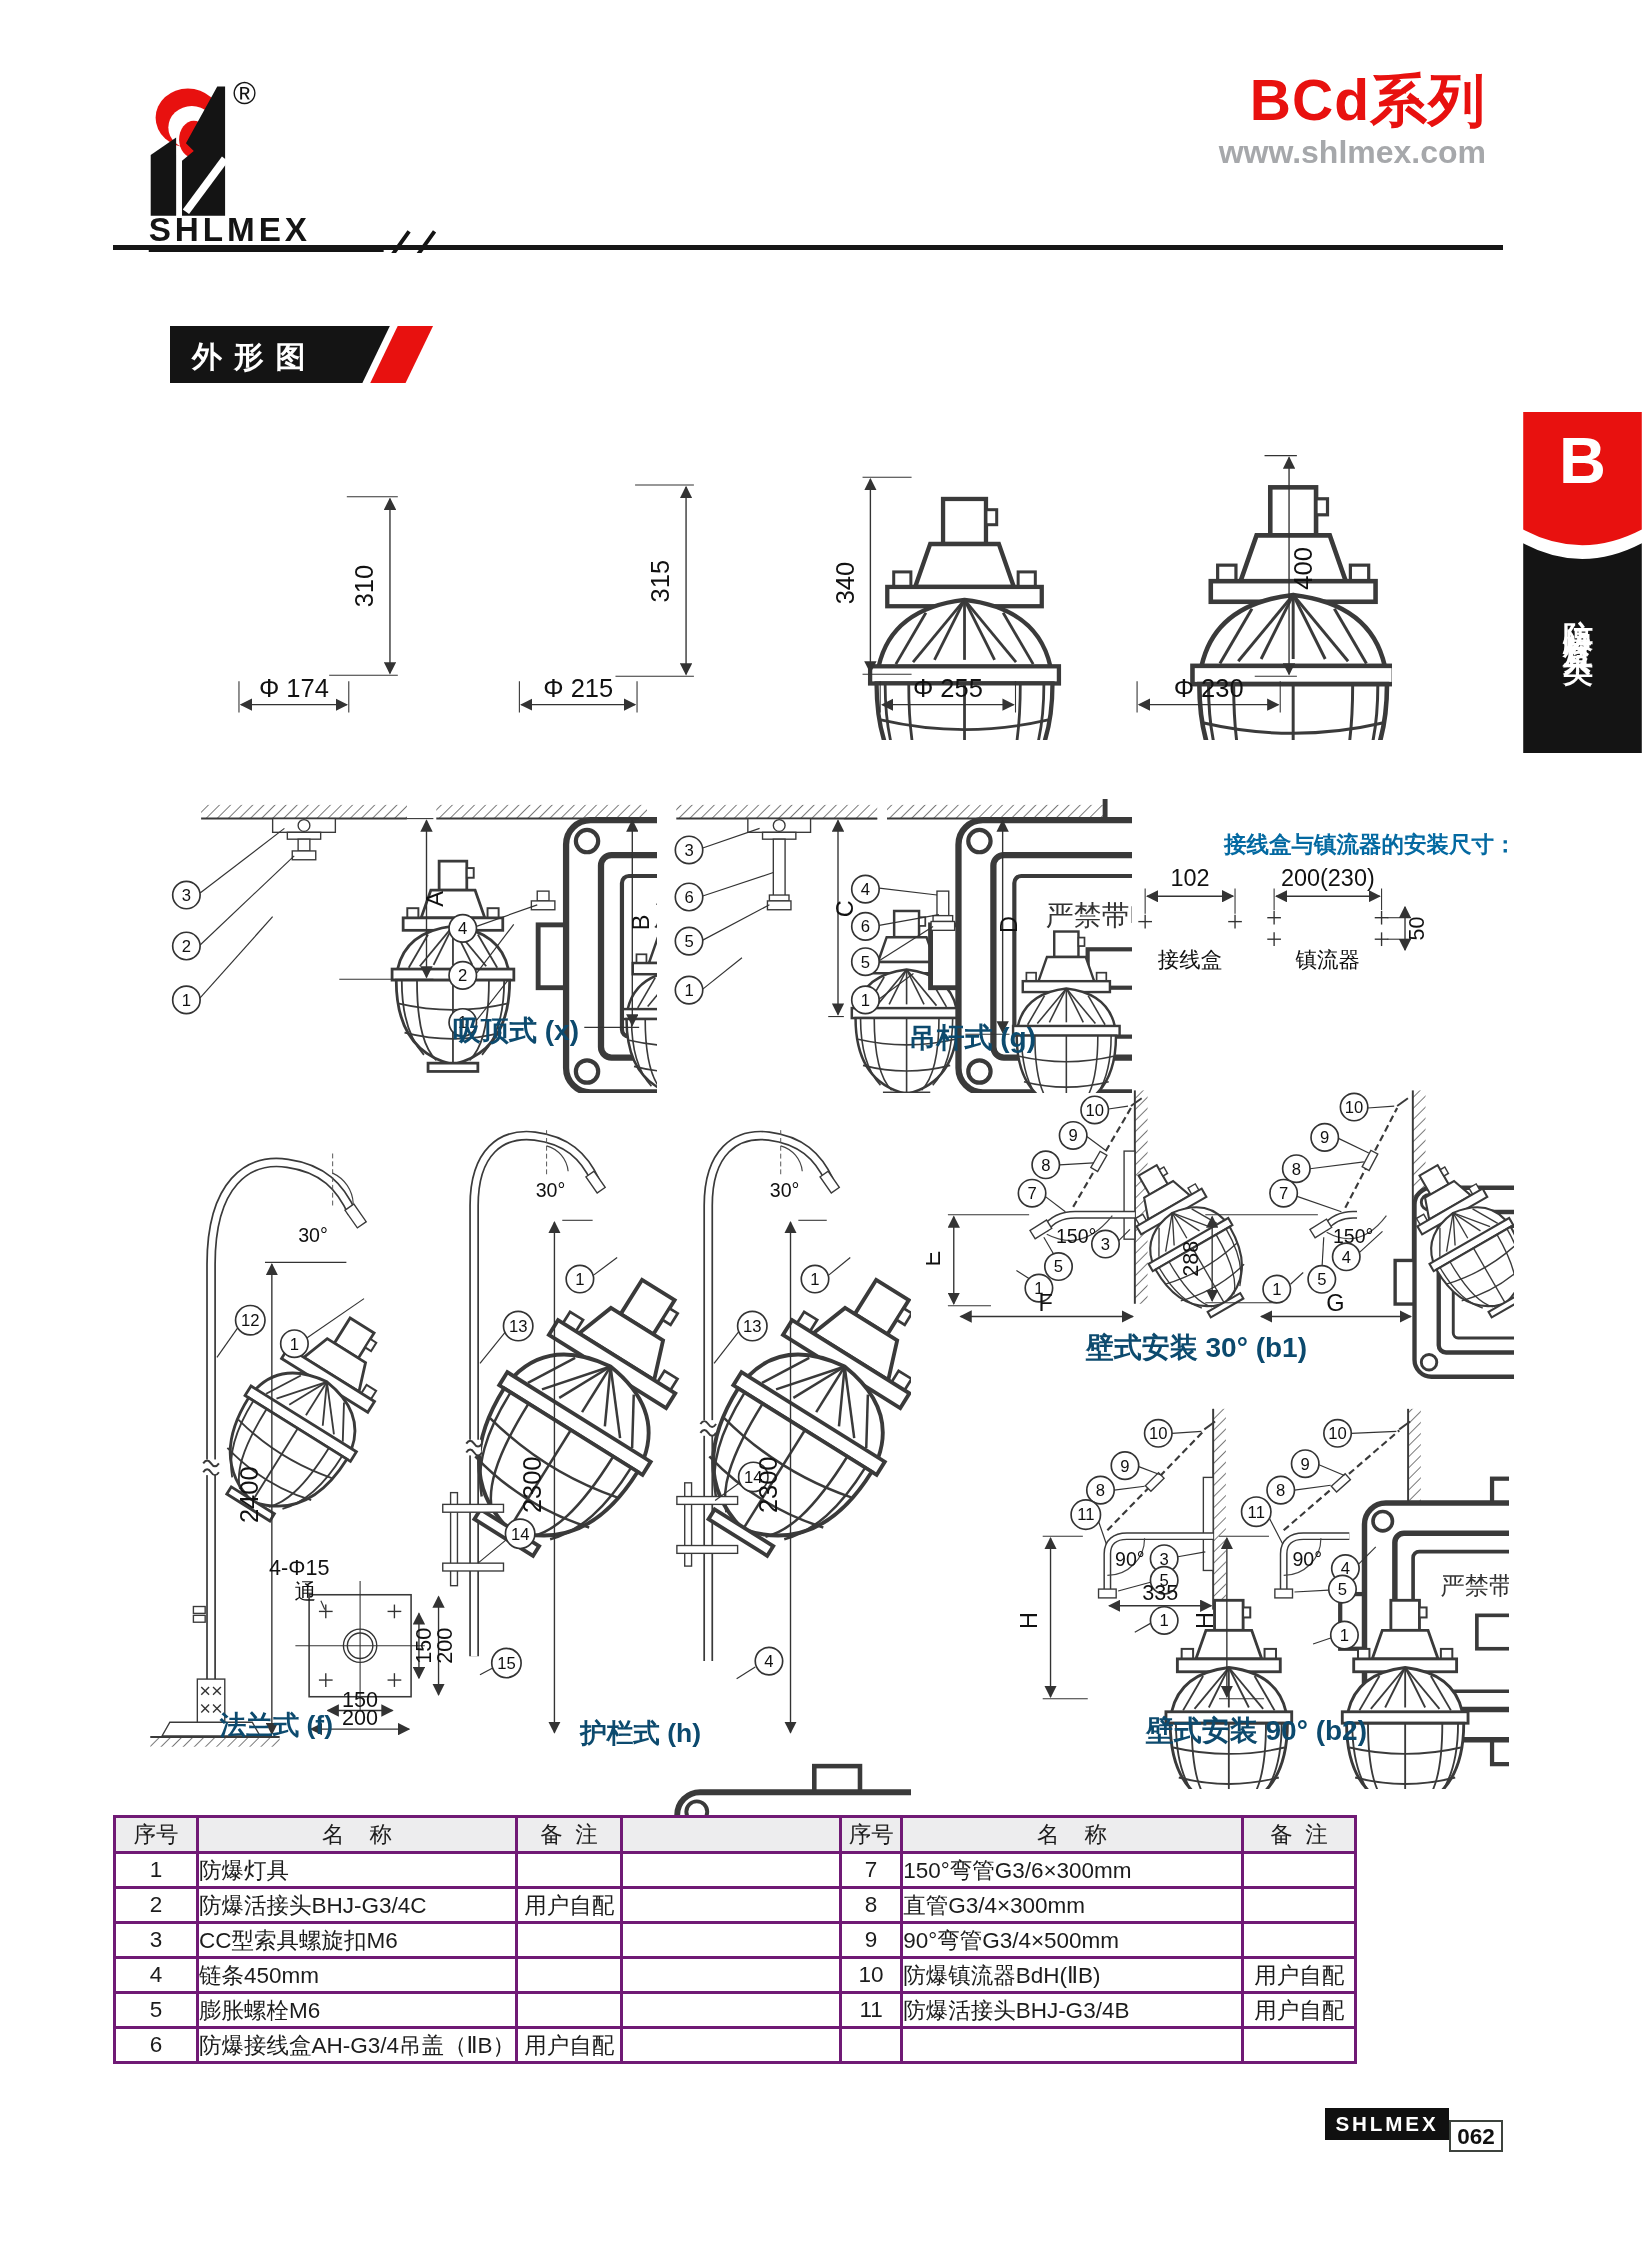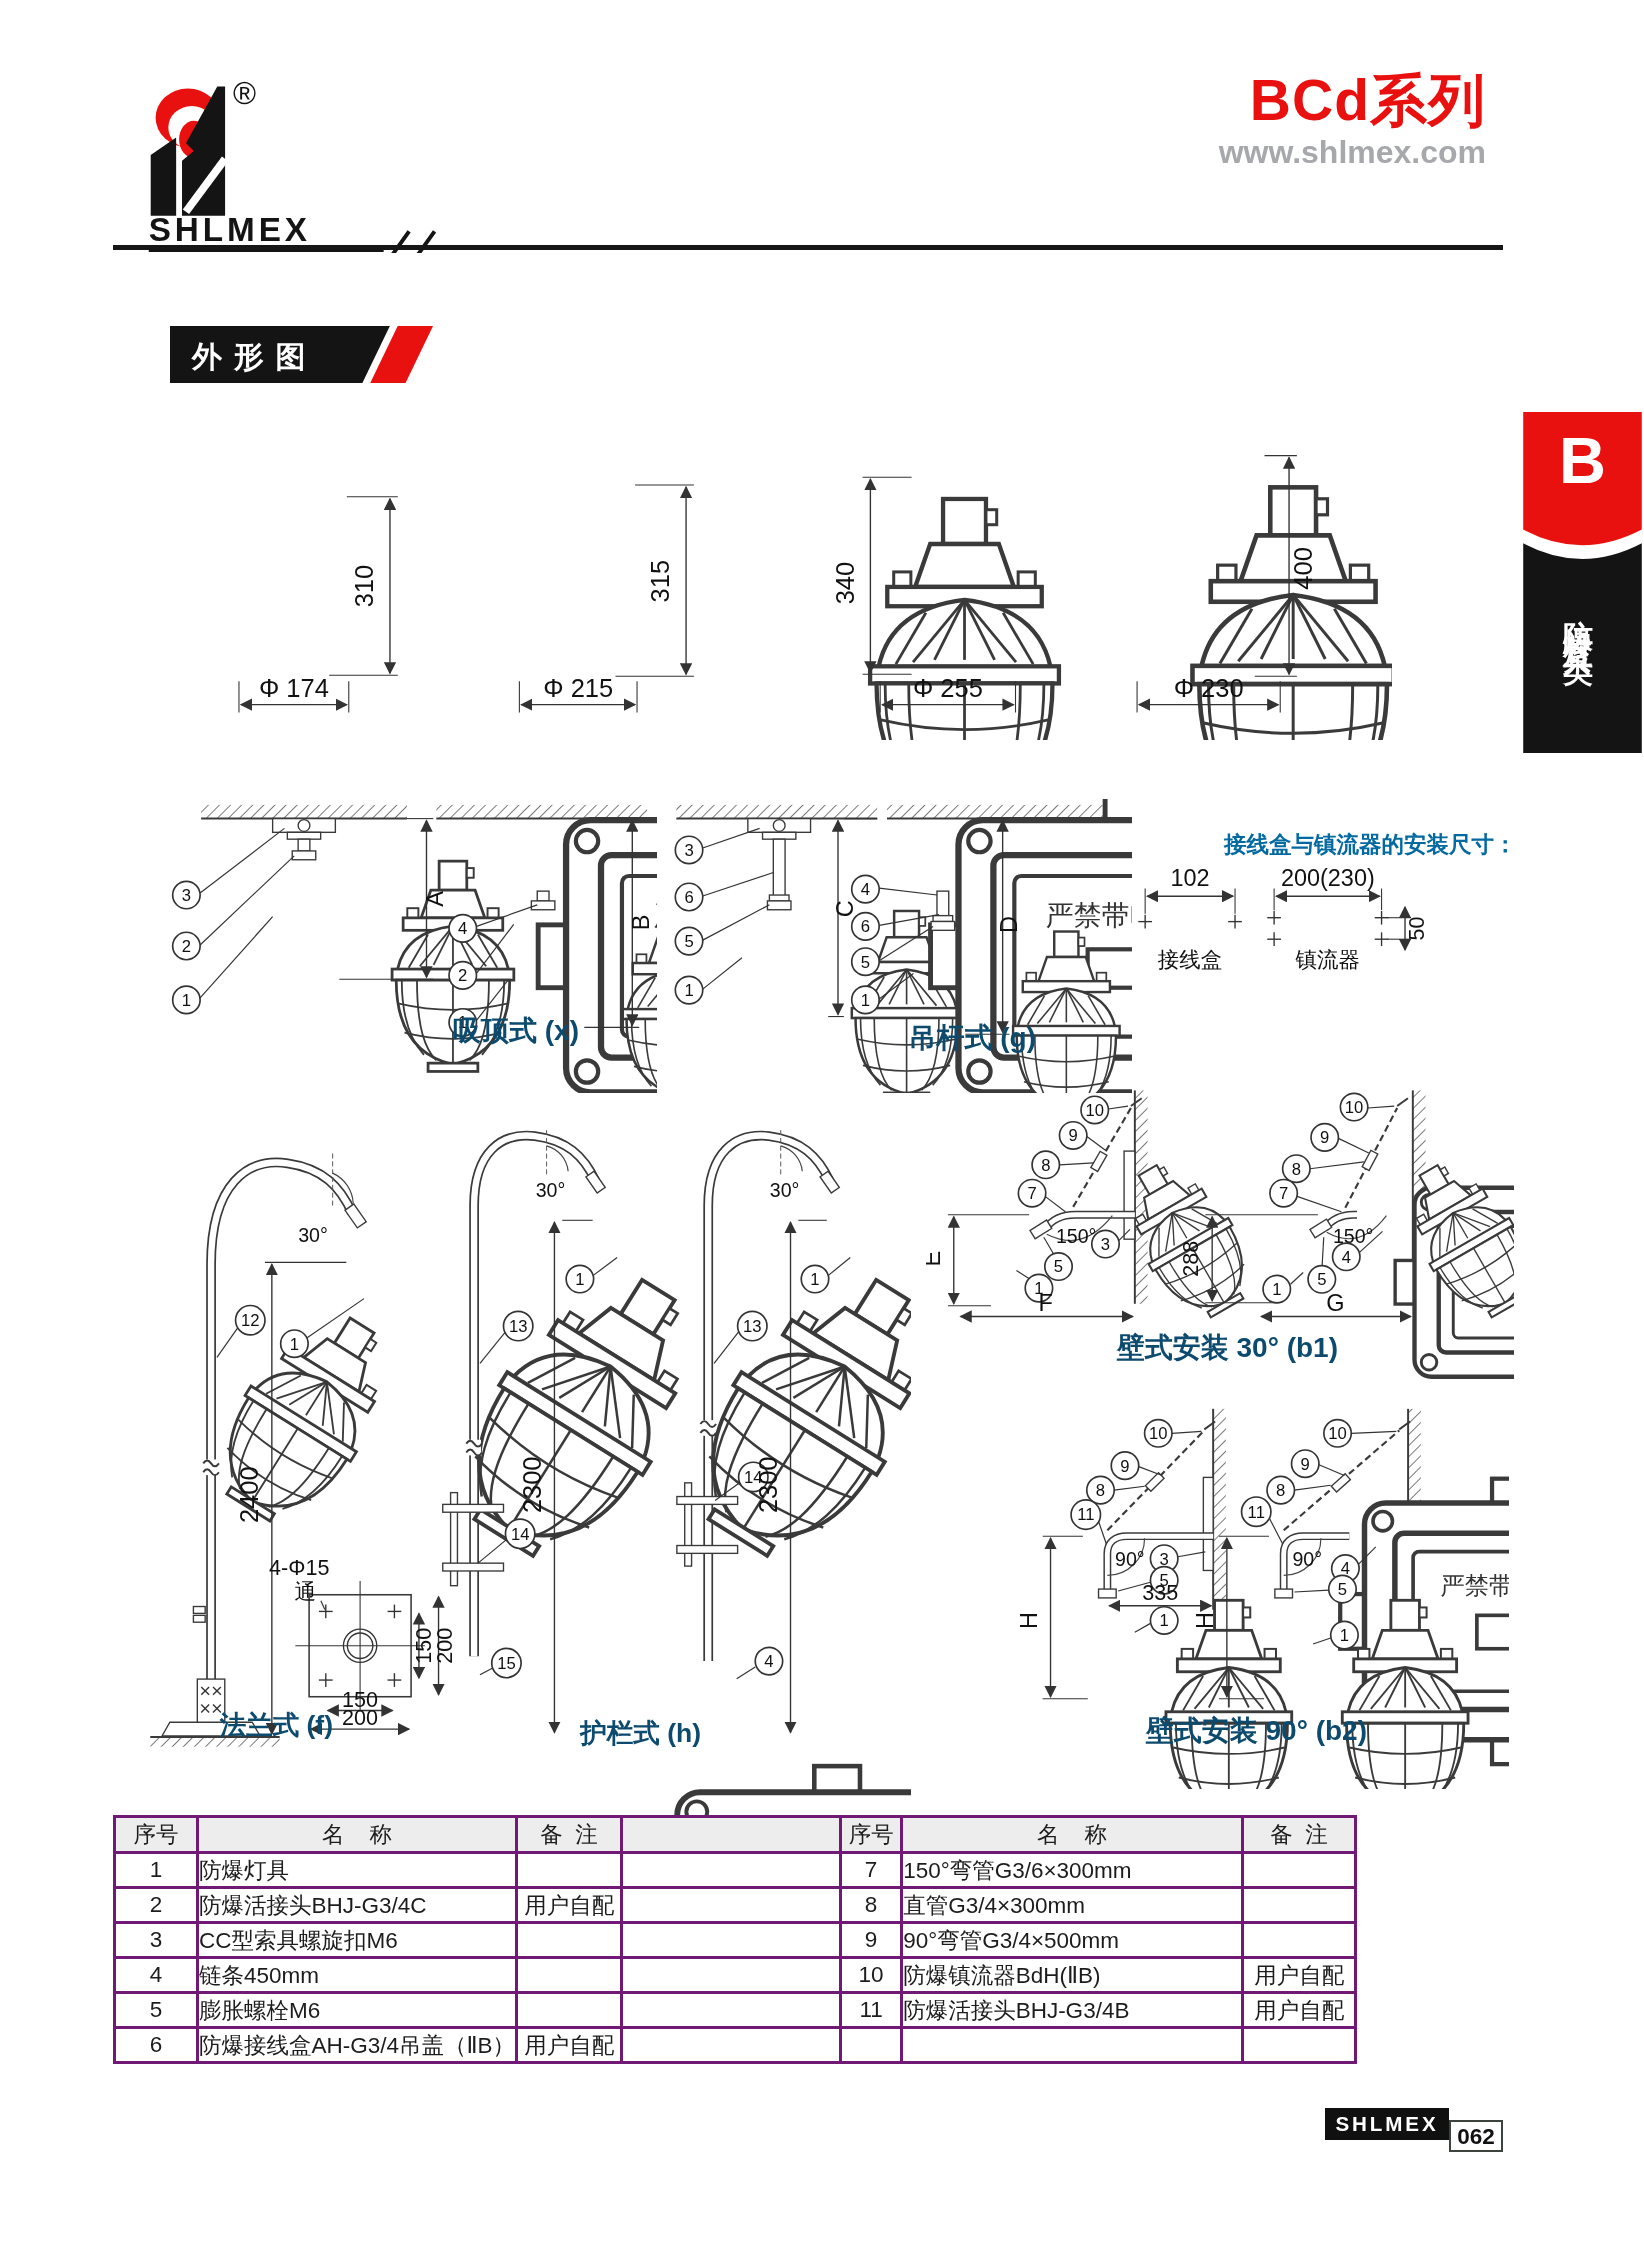--- a/index.html
+++ b/index.html
@@ -619,21 +619,21 @@
       <circle cx="358" cy="231" r="14"></circle>
         <text x="358" y="237">1</text>
     </g>
     <line class="ext" x1="400" y1="155" x2="285" y2="155"></line>
     <line class="ext" x1="358" y1="245" x2="285" y2="245"></line>
     <line class="dim" x1="292" y1="157" x2="292" y2="243" marker-start="url(#ma)" marker-end="url(#ma)"></line>
     <text class="dims" transform="translate(278,200) rotate(-90)">288</text>
     <line class="dim" x1="342" y1="259" x2="495" y2="259" marker-start="url(#ma)" marker-end="url(#ma)"></line>
     <text class="dimm" x="418" y="253">G</text>
   </svg>
-  <div class="cap" style="left:1034px;top:1329px;width:304px;">壁式安装 30° (b1)</div>
+  <div class="cap" style="left:1003px;top:1329px;width:304px;">壁式安装 30° (b1)</div>
 
   <svg class="abs" style="left:980px;top:1397px;" width="529" height="392" viewBox="0 0 540 400">
 
     <rect x="238" y="12" width="13" height="205" fill="url(#hatch)"></rect>
     <line class="ln" x1="238" y1="12" x2="238" y2="217"></line>
     <rect class="ln14" x="228" y="82" width="10" height="95"></rect>
     <path class="tube2-o" d="M238,142 L150,142 C138,142 130,148 130,160 L130,196"></path>
     <path class="tube2-i" d="M238,142 L150,142 C138,142 130,148 130,160 L130,196"></path>
     <rect class="ln14" x="121" y="196" width="18" height="9"></rect>
     <use href="#lamp" transform="translate(130,206) scale(0.62) translate(-70,0)"></use>

